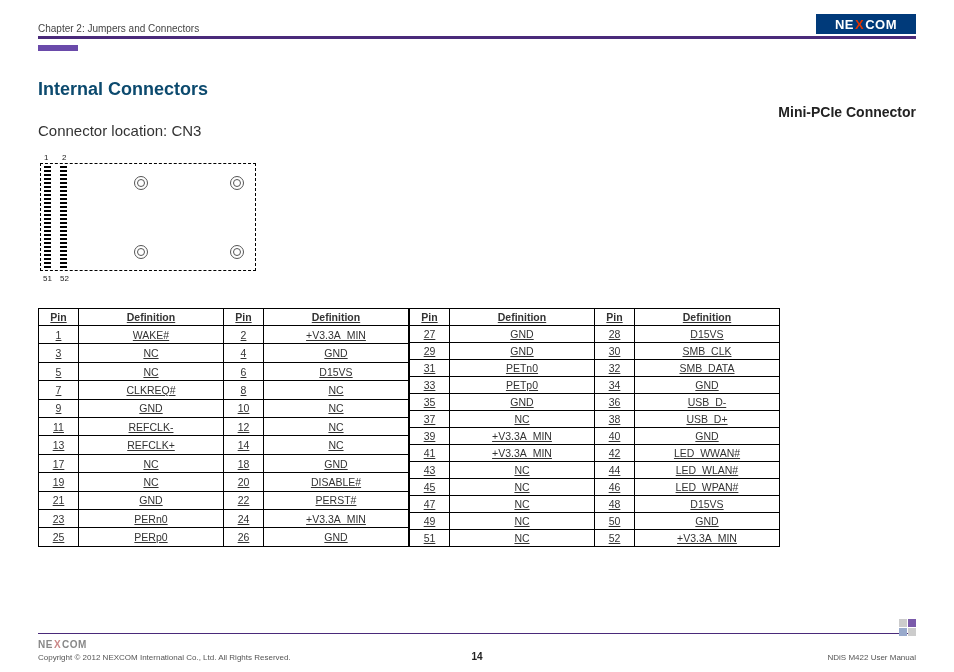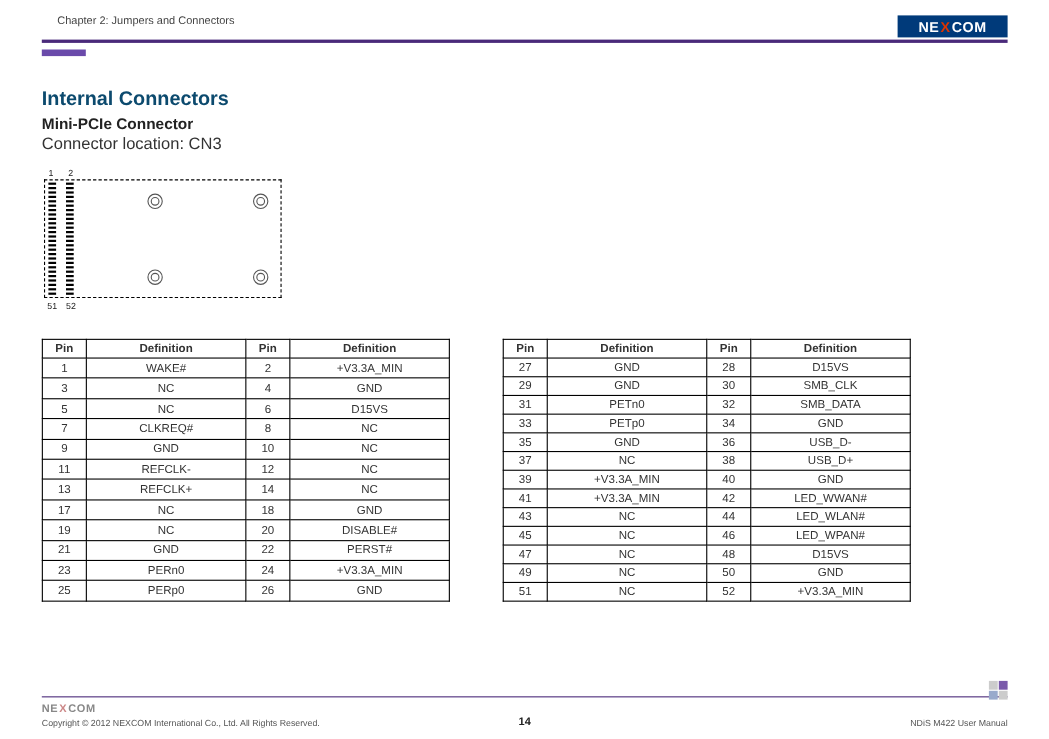--- a/index.html
+++ b/index.html
@@ -12,25 +12,24 @@
     color: #333;
   }
   .page {
     padding: 14px 38px 10px 38px;
     position: relative;
     height: 100%;
   }
   .header {
     display: flex;
     justify-content: space-between;
-    align-items: flex-start;
+    align-items: flex-end;
     font-size: 10px;
     color: #444;
     margin-bottom: 2px;
-    margin-left: 14px;
   }
   .logo-top {
     width: 100px;
     height: 20px;
     background: #003a7a;
     color: #fff;
     font-weight: bold;
     font-size: 13px;
     display: flex;
     align-items: center;
@@ -54,20 +53,21 @@
     font-size: 18px;
     font-weight: bold;
     color: #0c4a6e;
     margin-bottom: 4px;
   }
   .subtitle {
     font-size: 14px;
     font-weight: bold;
     color: #222;
     margin-bottom: 2px;
+    text-align: right;
   }
   .location {
     font-size: 15px;
     color: #333;
     margin-bottom: 14px;
   }
   .diagram {
     width: 218px;
     height: 130px;
     position: relative;
@@ -113,21 +113,21 @@
     border: 1px solid #555;
     border-radius: 50%;
   }
   .sh1 { top: 23px; left: 94px; }
   .sh2 { top: 23px; left: 190px; }
   .sh3 { top: 92px; left: 94px; }
   .sh4 { top: 92px; left: 190px; }
 
   .tables {
     display: flex;
-    gap: 48px;
+    text-decoration: underline;
   }
   table {
     border-collapse: collapse;
     font-size: 10.5px;
   }
   th, td {
     border: 1px solid #000;
     text-align: center;
     padding: 1px 0;
     height: 17px;

